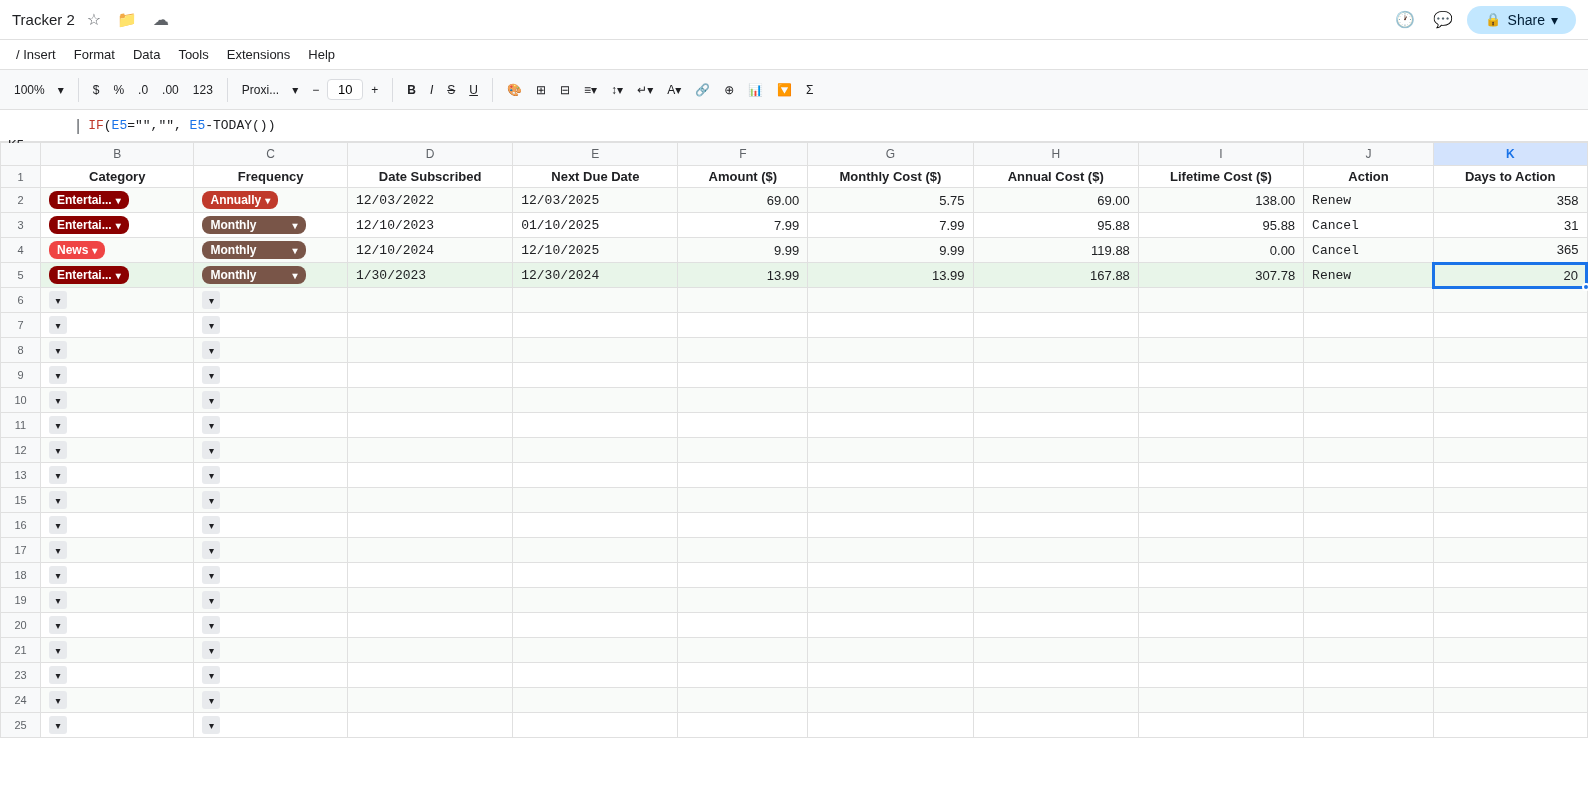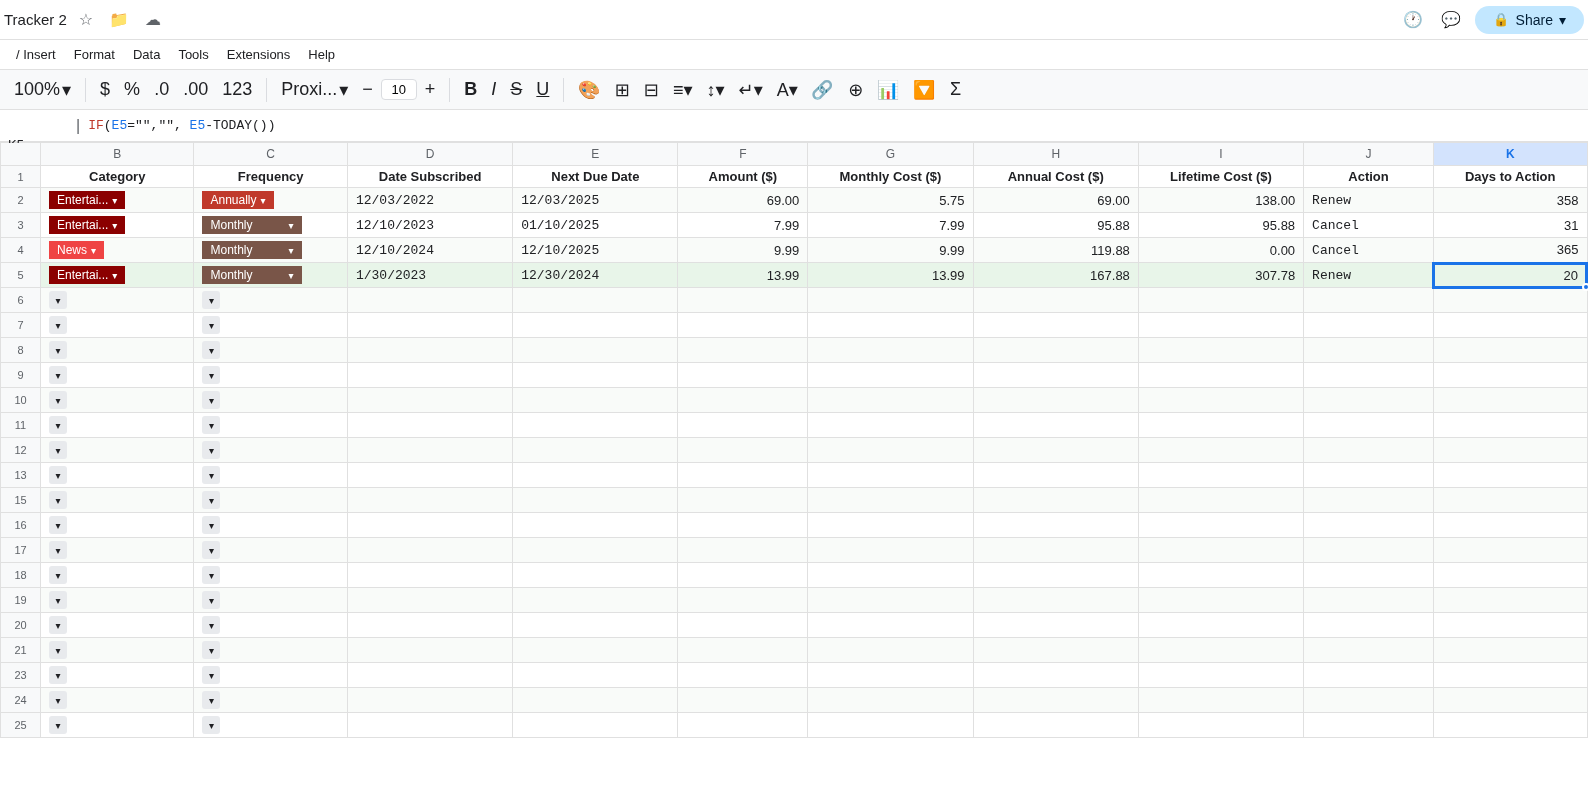--- a/index.html
+++ b/index.html
@@ -1,21 +1,21 @@
 <!DOCTYPE html>
 <html><head>
   <meta charset="utf-8">
   <style>
     * { box-sizing: border-box; margin: 0; padding: 0; }
     body { font-family: Arial, sans-serif; font-size: 13px; background: #fff; overflow: hidden; }
 
     
     .top-bar {
       display: flex; align-items: center; justify-content: space-between;
-      padding: 6px 4px; background: #fff; border-bottom: 1px solid #e0e0e0;
+      padding: 6px 12px; background: #fff; border-bottom: 1px solid #e0e0e0;
       height: 40px;
     }
     .top-bar-left { display: flex; align-items: center; gap: 8px; }
     .app-title { font-size: 15px; font-weight: 500; color: #202124; }
     .icon-btn { cursor: pointer; color: #5f6368; font-size: 16px; padding: 2px 4px; border-radius: 4px; }
     .top-bar-right { display: flex; align-items: center; gap: 10px; }
     .share-btn {
       background: #c2e7ff; color: #001d35; border: none; border-radius: 20px;
       padding: 6px 18px; font-size: 14px; font-weight: 500; cursor: pointer;
       display: flex; align-items: center; gap: 6px;
@@ -43,21 +43,21 @@
     
     .toolbar {
       display: flex; align-items: center; gap: 4px;
       padding: 4px 8px; background: #f8f9fa; border-bottom: 1px solid #e0e0e0;
       height: 40px; flex-wrap: nowrap; overflow: hidden;
     }
     .tb-group { display: flex; align-items: center; gap: 2px; }
     .tb-sep { width: 1px; height: 24px; background: #dadce0; margin: 0 4px; }
     .tb-btn {
       padding: 4px 6px; border-radius: 4px; cursor: pointer; color: #202124;
-      font-size: 18px; display: flex; align-items: center; gap: 2px;
+      font-size: 12px; display: flex; align-items: center; gap: 13px;
       border: none; background: transparent;
     }
     .font-size-box {
       border: 1px solid #dadce0; border-radius: 4px; width: 36px;
       text-align: center; padding: 2px 4px; font-size: 13px;
     }
 
     
     .sheet-container { overflow: auto; height: calc(100vh - 142px); }
 
@@ -94,22 +94,22 @@
     
     .data-row td.cell { background: #fff; }
     .data-row:nth-child(even) td.cell { background: #f9fbf9; }
 
     
     .row-green td.cell { background: #e8f5e9 !important; }
 
     
     .pill {
       display: inline-flex; align-items: center; gap: 4px;
-      border-radius: 0; padding: 2px 8px; font-size: 12px;
-      font-weight: 400; color: #fff; cursor: pointer; white-space: nowrap;
+      border-radius: 8px; padding: 2px 8px; font-size: 12px;
+      font-weight: 700; color: #fff; cursor: pointer; white-space: nowrap;
     }
     .pill .caret { font-size: 10px; }
     .pill-entertainment { background: #8B0000; }
     .pill-news { background: #ef4444; }
     .pill-monthly { background: #795548; gap: 36px; }
     .pill-annually { background: #c0392b; }
 
     
     .dropdown-cell { display: flex; align-items: center; gap: 4px; cursor: pointer; }
     .dropdown-arrow {

